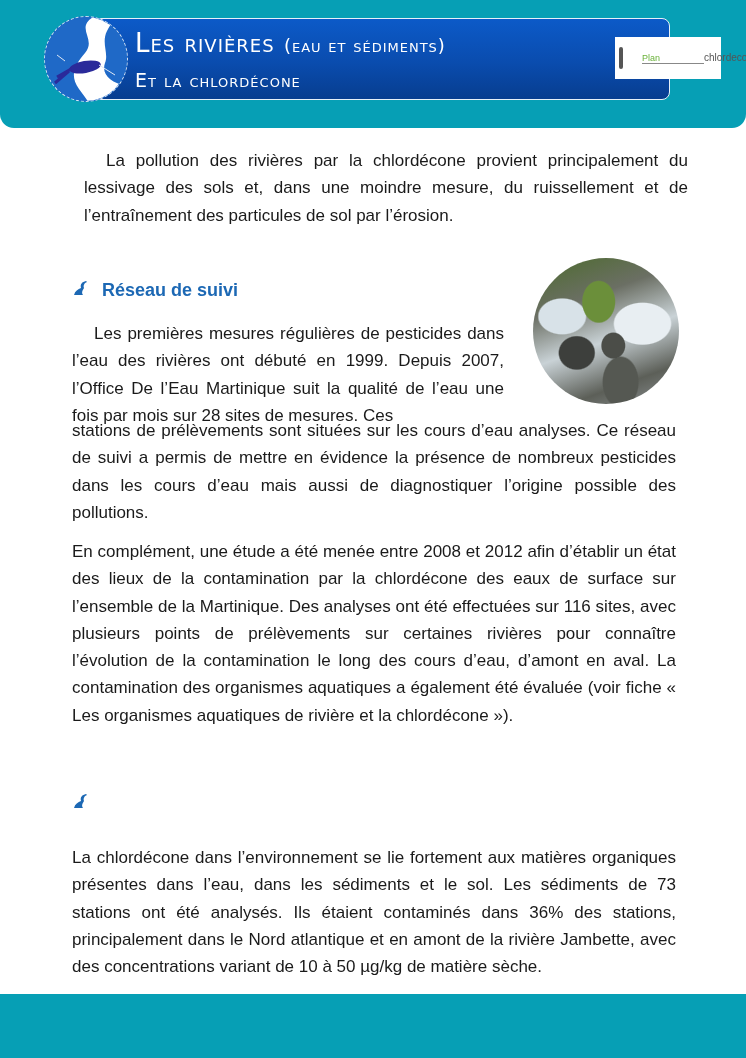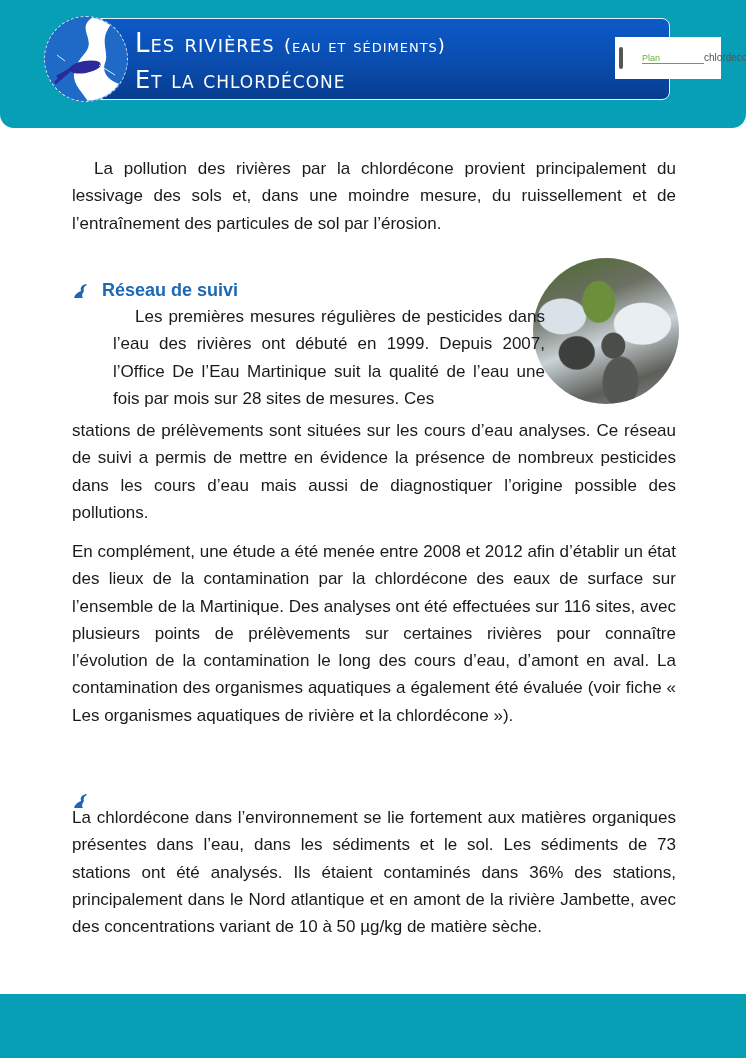--- a/index.html
+++ b/index.html
@@ -19,54 +19,54 @@
   }
   .title {
     position: absolute; left: 135px; top: 26px; width: 500px;
     text-align: left; color: #ffffff;
     font-family: "DejaVu Sans", sans-serif;
     font-variant: small-caps; letter-spacing: 1px;
     line-height: 34px;
   }
   .title .l1 { font-size: 26px; display: block; }
   .title .l1 .small { font-size: 18px; }
-  .title .l2 { font-size: 24px; display: block; }
+  .title .l2 { font-size: 19px; display: block; }
 
   .emblem {
     position: absolute; left: 44px; top: 16px; width: 84px; height: 86px;
     border-radius: 50%; overflow: hidden;
     background: #1f69c7; border: 1px dashed #d9e6f5;
   }
   .logo-box {
     position: absolute; left: 615px; top: 37px; width: 106px; height: 42px;
     background: #ffffff; display: flex; align-items: center; padding-left: 4px;
   }
   .logo-e {
     width: 18px; height: 22px; border-radius: 7px;
     background: linear-gradient(#9fd64a, #3e8d2a); border: 2px solid #555;
     margin-right: 2px;
   }
   .logo-text { display: flex; flex-direction: row; line-height: 10px; margin-left: 17px; }
   .logo-text .plan { font-size: 9px; color: #6ab23a; border-bottom: 1px solid #888; width: 62px; }
   .logo-text .chl { font-size: 10px; color: #555; }
 
   .content { position: absolute; left: 72px; width: 604px; font-size: 17px; line-height: 27.3px; text-align: justify; }
-  .p-intro { top: 155px; text-indent: 22px; }
+  .p-intro { top: 147px; text-indent: 22px; margin-left: 12px; }
   .section-title {
-    position: absolute; left: 72px; display: flex; align-items: flex-end;
+    position: absolute; left: 72px; display: flex; align-items: flex-start;
     font-weight: bold; color: #1c68b4; font-size: 18px;
   }
   .section-title .s-icon { width: 18px; height: 18px; margin-right: 12px; }
   .st1 { top: 280px; }
   .st2 { top: 793px; }
 
-  .p-suivi-a { top: 303px; width: 432px; text-indent: 22px; margin-left: 41px; }
+  .p-suivi-a { top: 320px; width: 432px; text-indent: 22px; }
   .p-suivi-b { top: 417px; }
   .p-complement { top: 526px; margin-top: 12px; }
-  .p-sediments { top: 804px; }
+  .p-sediments { top: 844px; }
 
   .photo {
     position: absolute; left: 533px; top: 258px; width: 146px; height: 146px;
     border-radius: 50%; overflow: hidden;
     background:
       radial-gradient(ellipse at 45% 30%, #6b8f3a 0 14%, transparent 15%),
       radial-gradient(ellipse at 30% 65%, #3d3f3c 0 12%, transparent 13%),
       radial-gradient(ellipse at 55% 60%, #4b4d48 0 10%, transparent 11%),
       radial-gradient(ellipse at 75% 45%, #e8eef2 0 18%, transparent 19%),
       radial-gradient(ellipse at 20% 40%, #d8e2e8 0 14%, transparent 15%),

